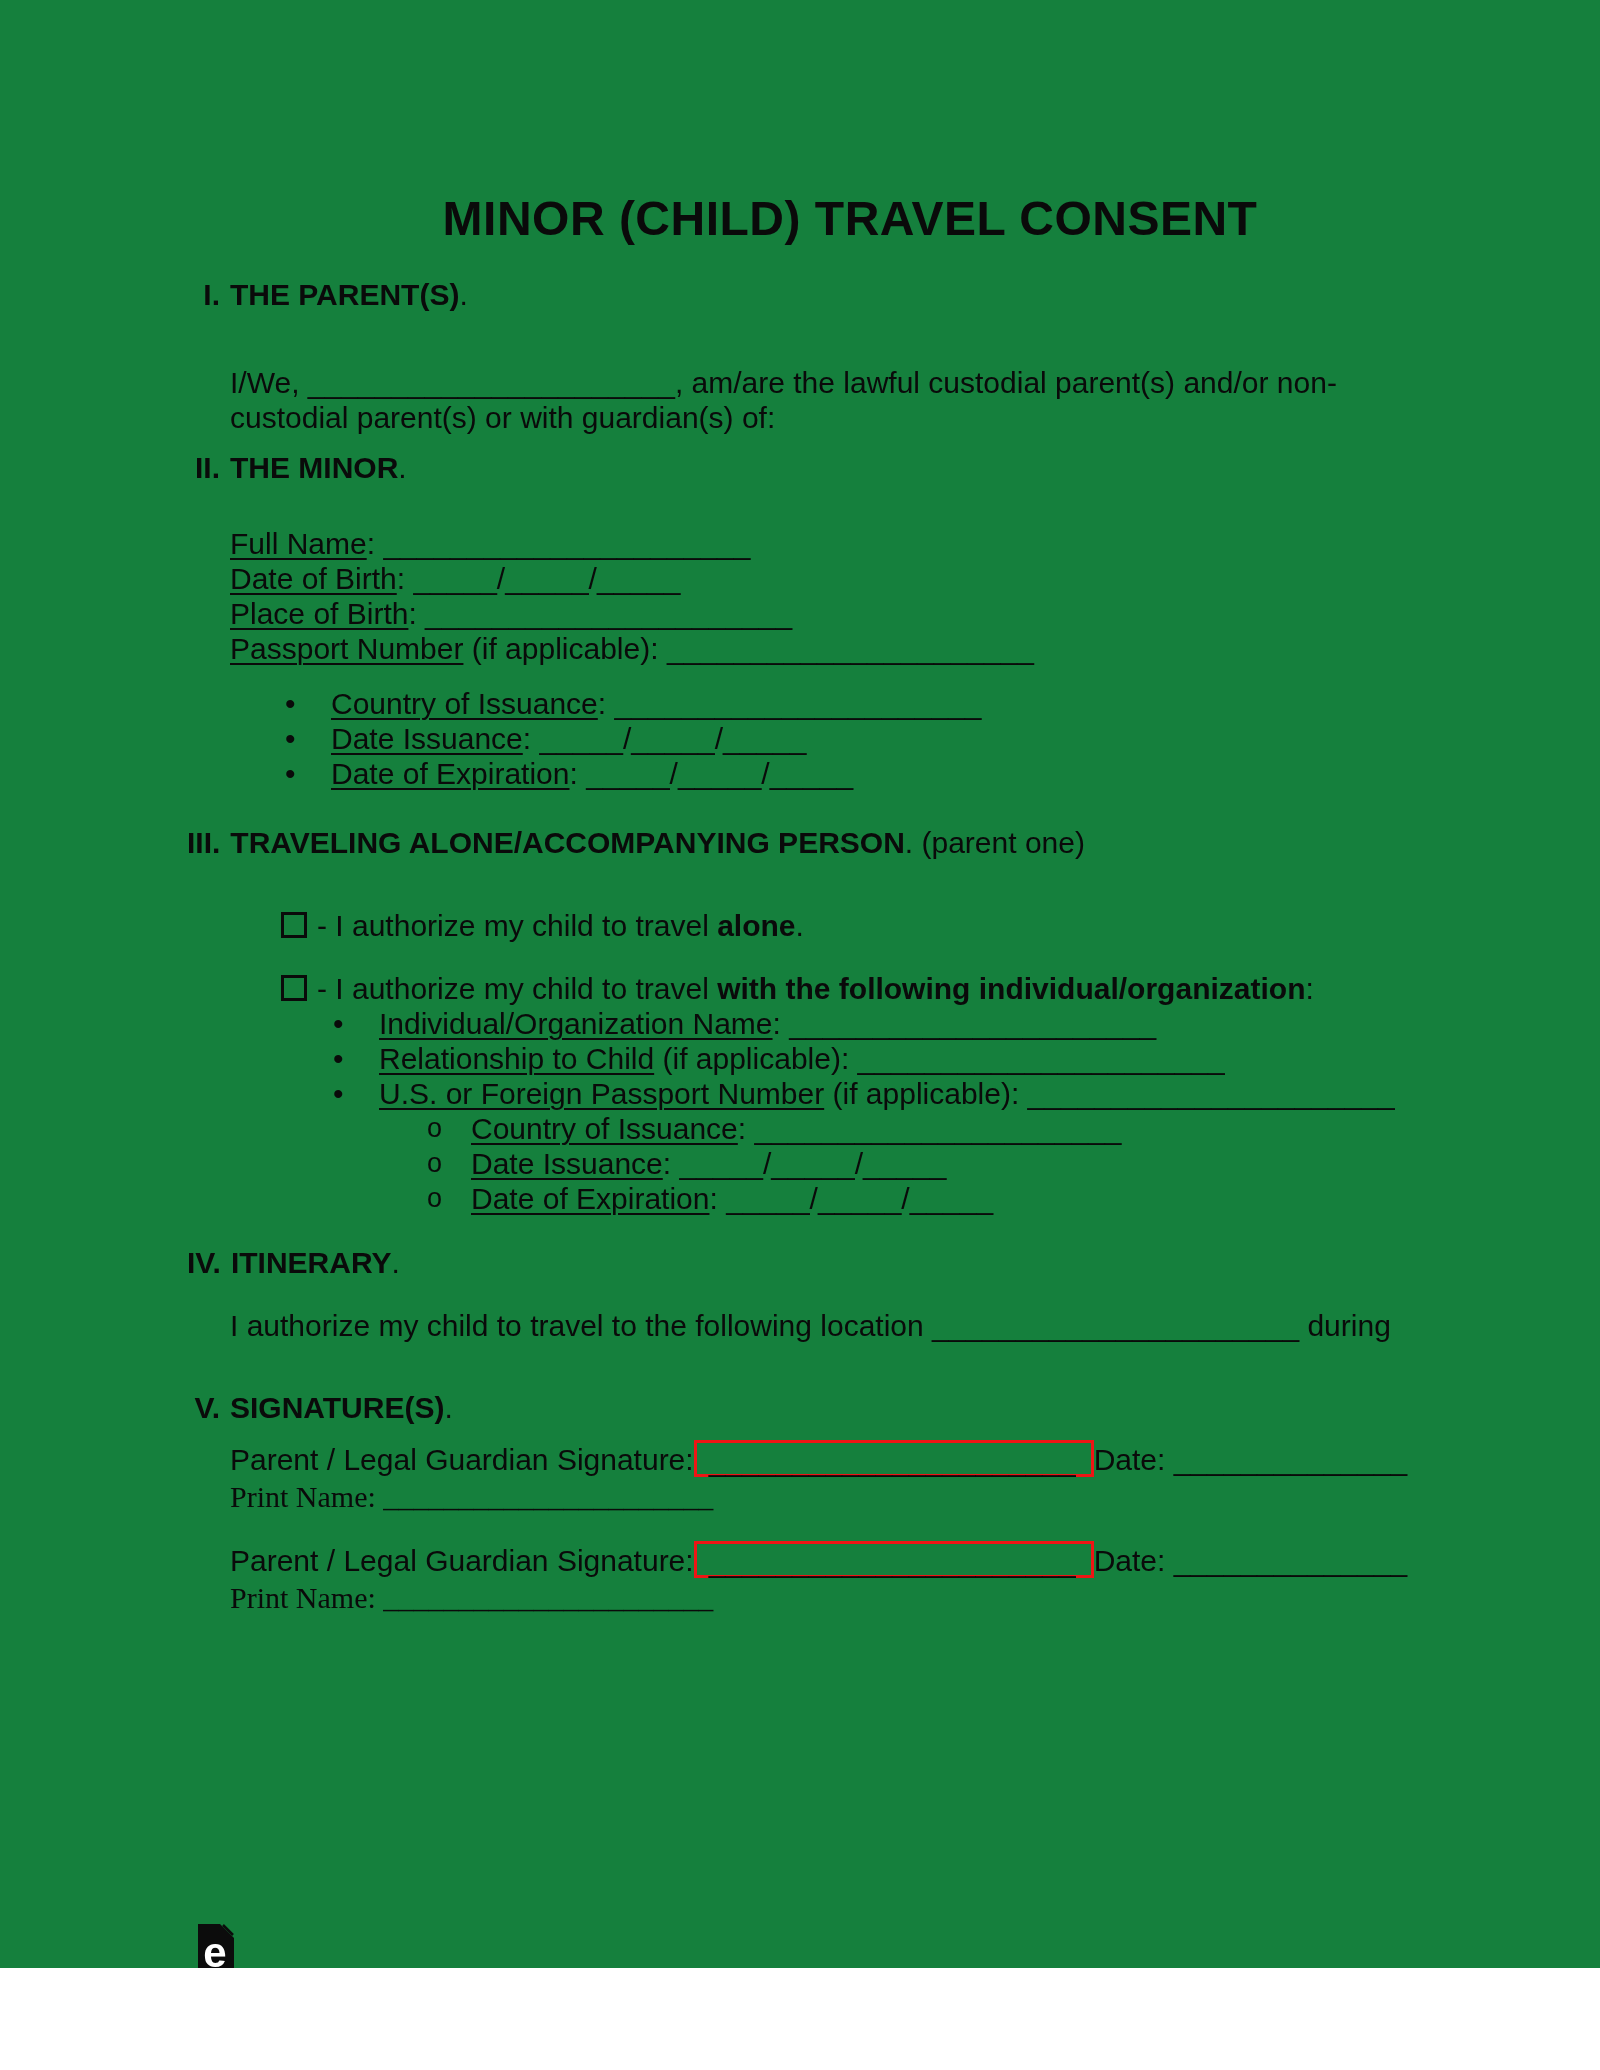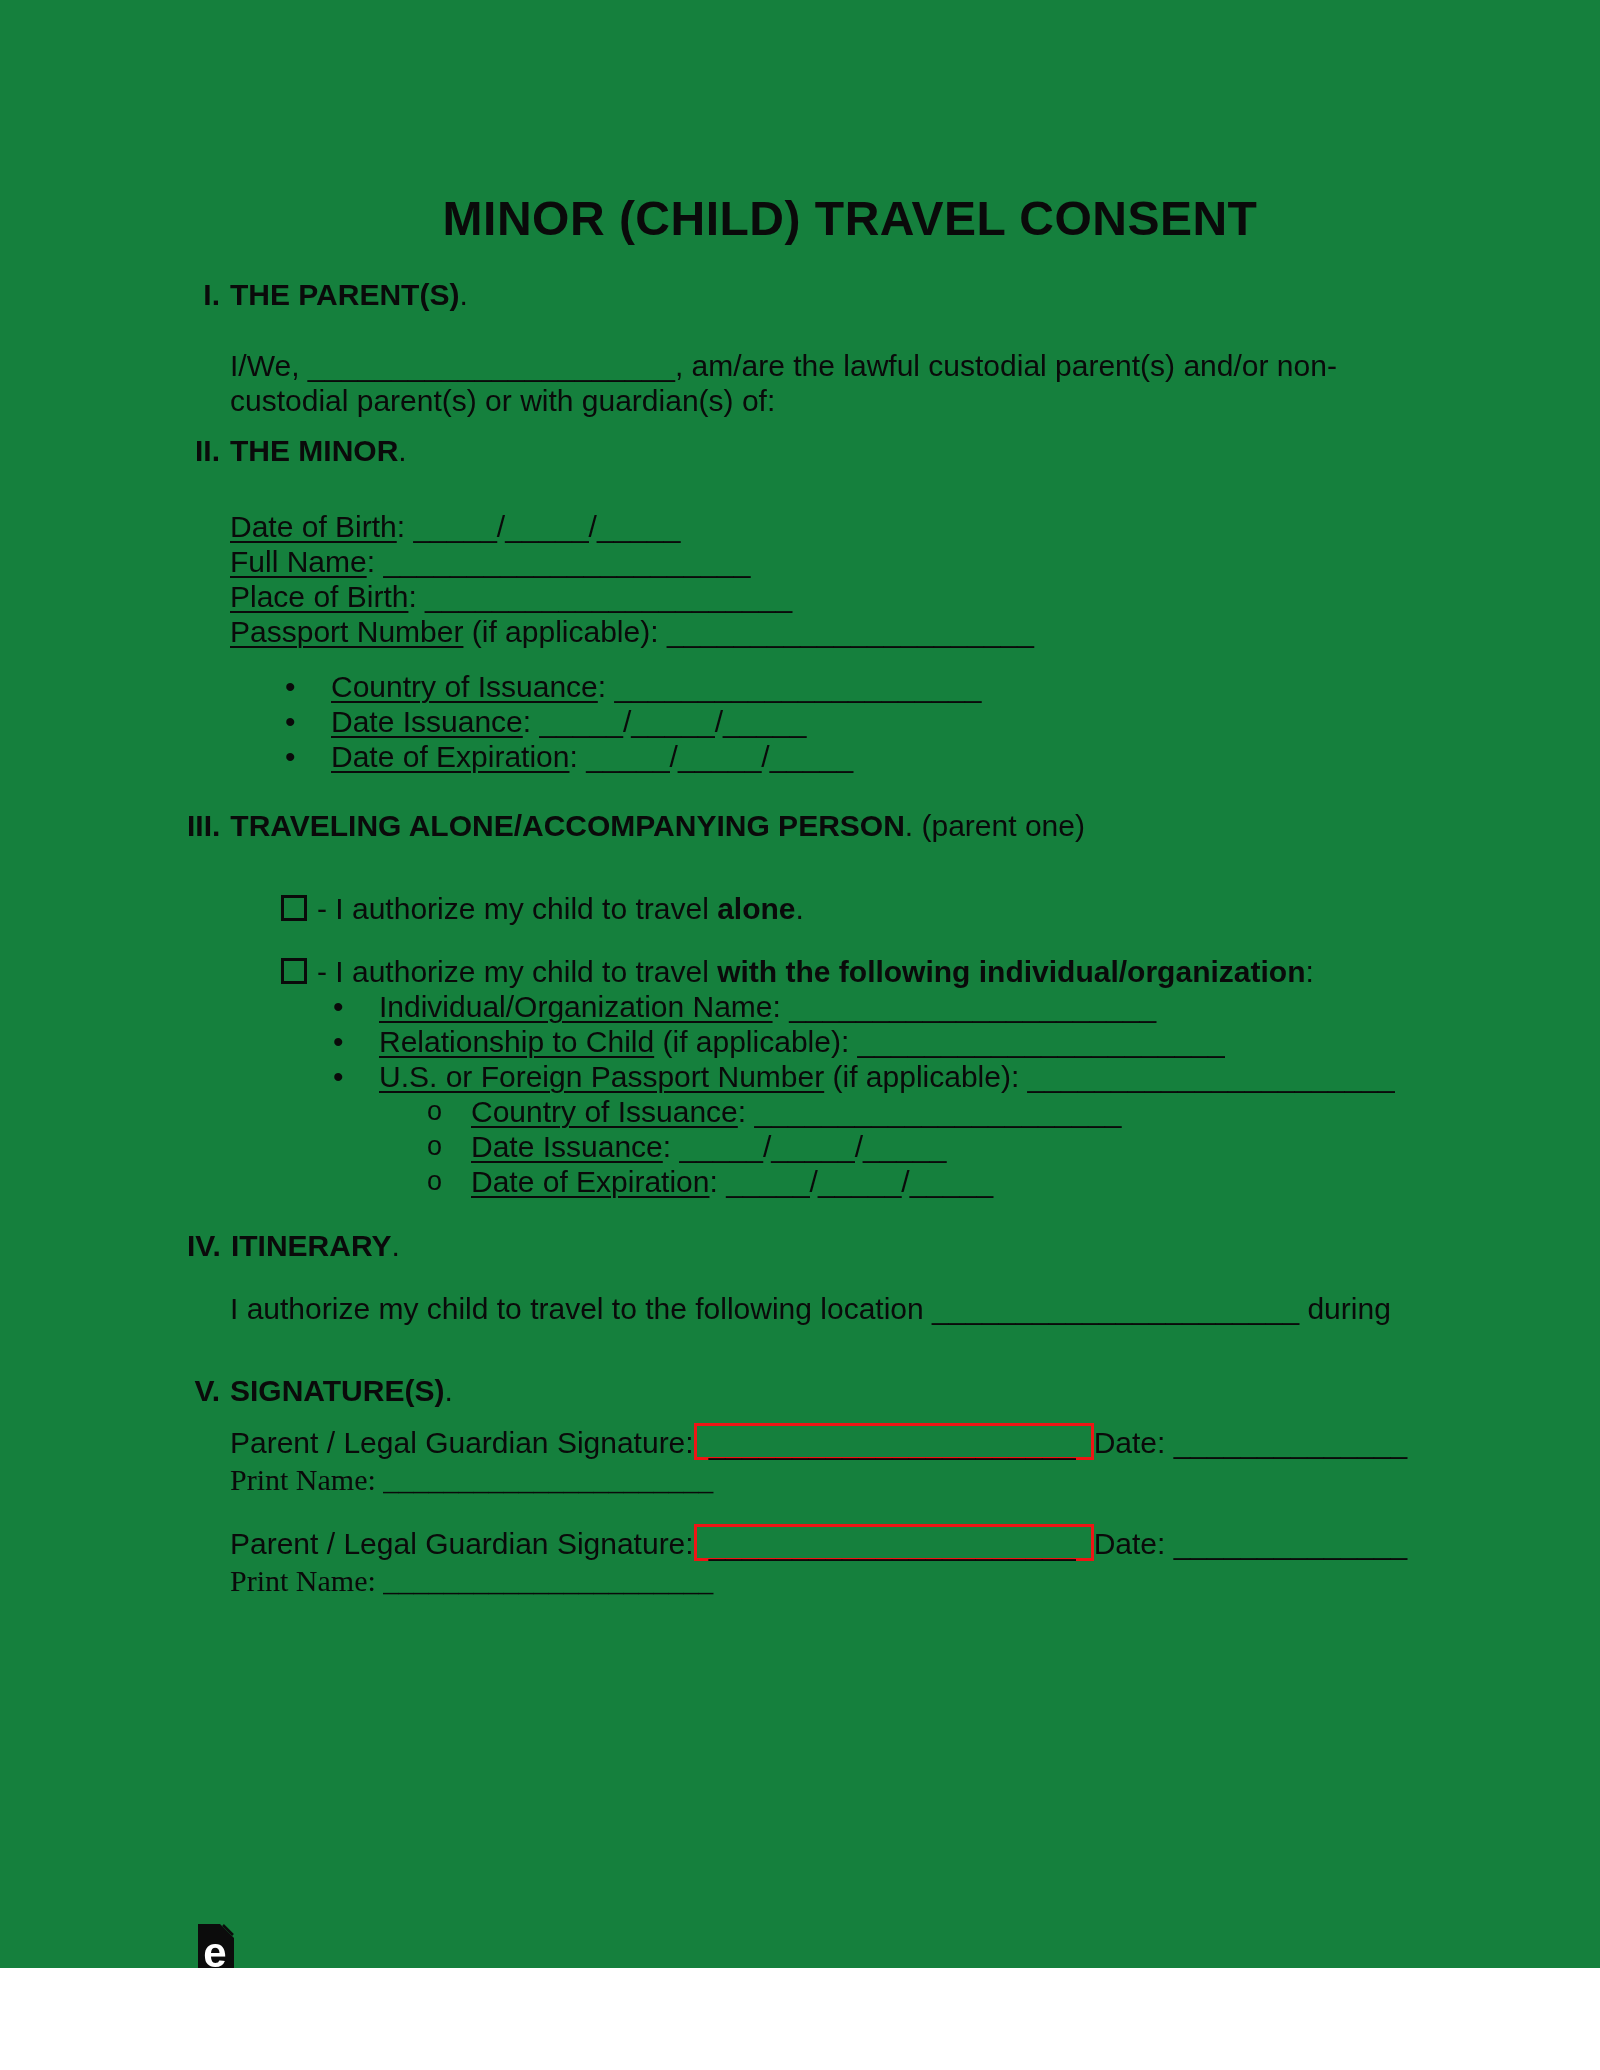--- a/index.html
+++ b/index.html
@@ -66,21 +66,21 @@
     position: absolute;
     left: 12px;
     bottom: 2px;
     line-height: 22px;
     white-space: nowrap;
   }
   .logo { position: absolute; left: 198px; top: 1924px; }
 
   
   .mt-sec1  { margin-top: 34px; }
-  .mt-para1 { margin-top: 36px; }
+  .mt-para1 { margin-top: 53px; }
   .mt-sec2  { margin-top: 15px; }
   .mt-fields{ margin-top: 41px; }
   .mt-list2 { margin-top: 20px; }
   .mt-sec3  { margin-top: 34px; }
   .mt-alone { margin-top: 48px; }
   .mt-with  { margin-top: 28px; }
   .mt-sec4  { margin-top: 29px; }
   .mt-para4 { margin-top: 28px; }
   .mt-sec5  { margin-top: 47px; }
   .mt-sig1  { margin-top: 15px; }
@@ -102,22 +102,22 @@
     <div class="ind mt-para1">
       <div class="ln"><span>I/We, </span><span class="blank">______________________</span><span>, am/are the lawful custodial parent(s) and/or non-</span></div>
       <div class="ln">custodial parent(s) or with guardian(s) of:</div>
     </div>
 
     <div class="sec ln mt-sec2">
       <span class="num">II.</span><span>THE MINOR</span><span class="suffix">.</span>
     </div>
 
     <div class="ind mt-fields">
+      <div class="ln"><span class="ul">Full Name</span><span>: </span><span class="blank">______________________</span></div>
       <div class="ln"><span class="ul">Date of Birth</span><span>: </span><span class="blank">_____/_____/_____</span></div>
-      <div class="ln"><span class="ul">Full Name</span><span>: </span><span class="blank">______________________</span></div>
       <div class="ln"><span class="ul">Place of Birth</span><span>: </span><span class="blank">______________________</span></div>
       <div class="ln"><span class="ul">Passport Number</span><span> (if applicable): </span><span class="blank">______________________</span></div>
     </div>
 
     <div class="mt-list2">
       <div class="ln li1"><span class="marker">•</span><span class="ul">Country of Issuance</span><span>: </span><span class="blank">______________________</span></div>
       <div class="ln li1"><span class="marker">•</span><span class="ul">Date Issuance</span><span>: </span><span class="blank">_____/_____/_____</span></div>
       <div class="ln li1"><span class="marker">•</span><span class="ul">Date of Expiration</span><span>: </span><span class="blank">_____/_____/_____</span></div>
     </div>
 

